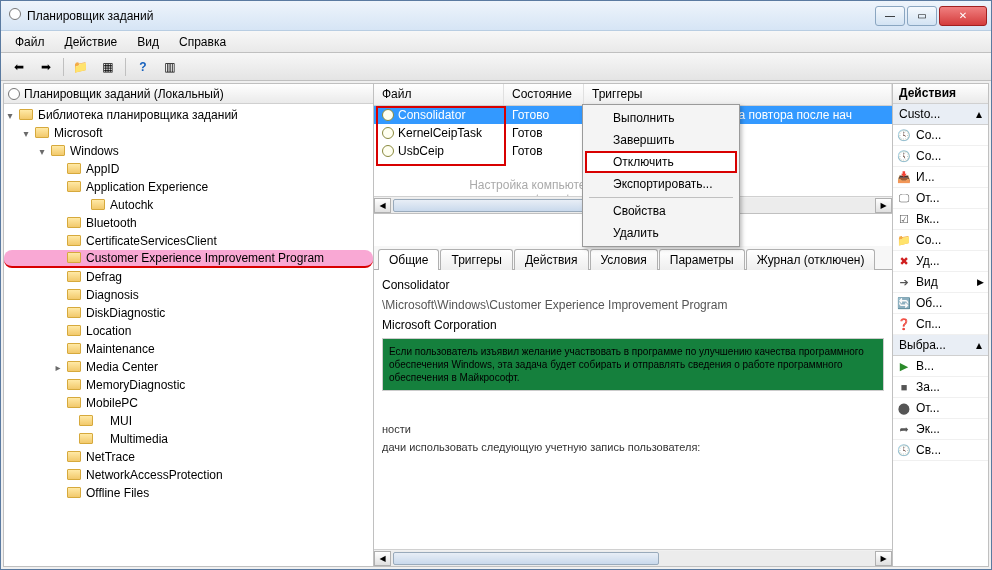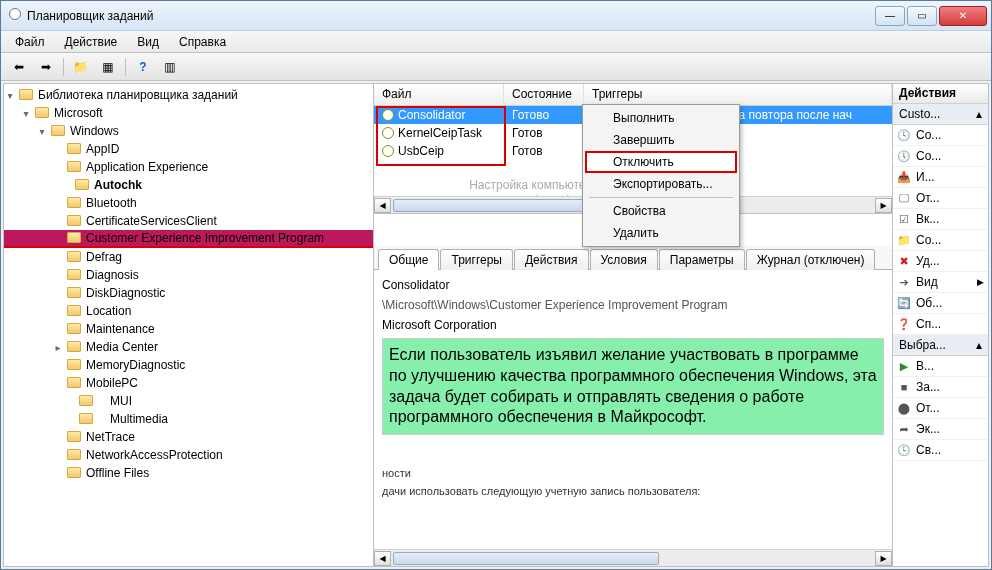--- a/index.html
+++ b/index.html
@@ -28,21 +28,21 @@
 .body { flex: 1; display: flex; background: #fff; border: 1px solid #c0c0c0; margin: 2px; overflow: hidden; }
 
 
 .treepane { width: 370px; border-right: 1px solid #c0c0c0; display: flex; flex-direction: column; overflow: hidden; }
 .treehdr { height: 20px; background: linear-gradient(#fff, #eaeaea); border-bottom: 1px solid #d0d0d0; display: flex; align-items: center; padding: 0 4px; gap: 4px; }
 .tree { flex: 1; overflow: auto; padding: 2px 0; }
 .tnode { display: flex; align-items: center; height: 18px; white-space: nowrap; cursor: default; }
 .tnode .exp { width: 12px; text-align: center; color: #6a6a6a; font-size: 10px; }
 .tnode .ico { width: 16px; height: 16px; margin: 0 3px; flex-shrink: 0; }
 .folder { background: linear-gradient(#ffe9a6, #f2c96b); border: 1px solid #d6a93c; border-radius: 1px; width: 14px; height: 11px; margin-top: 2px; }
-.tnode.sel { background: #be185d; color: #000; }
+.tnode.sel { background: #f9a8d4; color: #000; border-radius: 8px; }
 .tnode.sel.hl { border-bottom: 2px solid #d80000; }
 
 
 .center { flex: 1; display: flex; flex-direction: column; border-right: 1px solid #c0c0c0; position: relative; overflow: hidden; }
 .tasklist { height: 130px; border-bottom: 1px solid #c0c0c0; display: flex; flex-direction: column; position: relative; }
 .colhdr { height: 22px; background: linear-gradient(#fff, #eee); border-bottom: 1px solid #d0d0d0; display: flex; }
 .col { padding: 3px 8px; border-right: 1px solid #e0e0e0; }
 .col.c1 { width: 130px; }
 .col.c2 { width: 80px; }
 .col.c3 { flex: 1; }
@@ -63,21 +63,21 @@
 .hscroll .thumb { position: absolute; height: 13px; top: 1px; background: linear-gradient(#e8eef6,#c9d9ec); border: 1px solid #9ab; border-radius: 2px; }
 
 
 .details { flex: 1; display: flex; flex-direction: column; overflow: hidden; margin-top: 32px; }
 .tabs { height: 24px; display: flex; align-items: flex-end; padding: 0 4px; gap: 1px; background: #f7f7f7; border-bottom: 1px solid #b0b0b0; }
 .tab { padding: 3px 10px; border: 1px solid #b0b0b0; border-bottom: none; background: linear-gradient(#fff,#eee); border-radius: 3px 3px 0 0; position: relative; top: 1px; }
 .tab.active { background: #fff; z-index: 2; }
 .tabcontent { flex: 1; padding: 8px; background: #fff; overflow: hidden; display: flex; flex-direction: column; gap: 6px; }
 .tabcontent .name { font-size: 12px; }
 .tabcontent .path { color: #555; }
-.desc { border: 1px solid #ccc; padding: 6px; background: #86efac; font-size: 16px; line-height: 1.3; }
+.desc { border: 1px solid #ccc; padding: 6px; background: #15803d; font-size: 10px; line-height: 1.3; }
 .secopts { font-size: 11px; color: #333; }
 
 
 .ctxmenu { position: absolute; background: #f4f4f4; border: 1px solid #9a9a9a; box-shadow: 2px 2px 4px rgba(0,0,0,0.25); padding: 2px; z-index: 50; }
 .ctxmenu .mi { padding: 4px 24px 4px 28px; white-space: nowrap; cursor: default; }
 .ctxmenu .mi.hov { border: 2px solid #d80000; padding: 2px 22px 2px 26px; background: #fff; }
 .ctxmenu .msep { height: 1px; background: #c0c0c0; margin: 2px 4px; }
 
 
 .actions { width: 95px; display: flex; flex-direction: column; background: #fff; }
@@ -120,20 +120,24 @@
     <div class="tsep"></div>
     <div class="tbtn">
         <span style="color:#1560bd;font-weight:bold">?</span>
       </div>
     <div class="tbtn">▥</div>
   </div>
 
   <div class="body">
 
     <div class="treepane">
+      <div class="treehdr">
+        <span class="smallclock"></span>
+        <span>Планировщик заданий (Локальный)</span>
+      </div>
       <div class="tree" id="tree">
           <div class="tnode" style="padding-left: 0px;">
             <span class="exp">▾</span>
             <span class="ico">
               <div class="folder"></div>
             </span>
             <span>Библиотека планировщика заданий</span>
           </div>
           <div class="tnode" style="padding-left: 16px;">
             <span class="exp">▾</span>
@@ -156,21 +160,21 @@
             </span>
             <span>AppID</span>
           </div>
           <div class="tnode" style="padding-left: 48px;">
             <span class="exp"></span>
             <span class="ico">
               <div class="folder"></div>
             </span>
             <span>Application Experience</span>
           </div>
-          <div class="tnode" style="padding-left: 56px; font-weight: bold;">
+          <div class="tnode" style="padding-left: 72px;">
             <span class="exp"></span>
             <span class="ico">
               <div class="folder"></div>
             </span>
             <span>Autochk</span>
           </div>
           <div class="tnode" style="padding-left: 48px;">
             <span class="exp"></span>
             <span class="ico">
               <div class="folder"></div>

